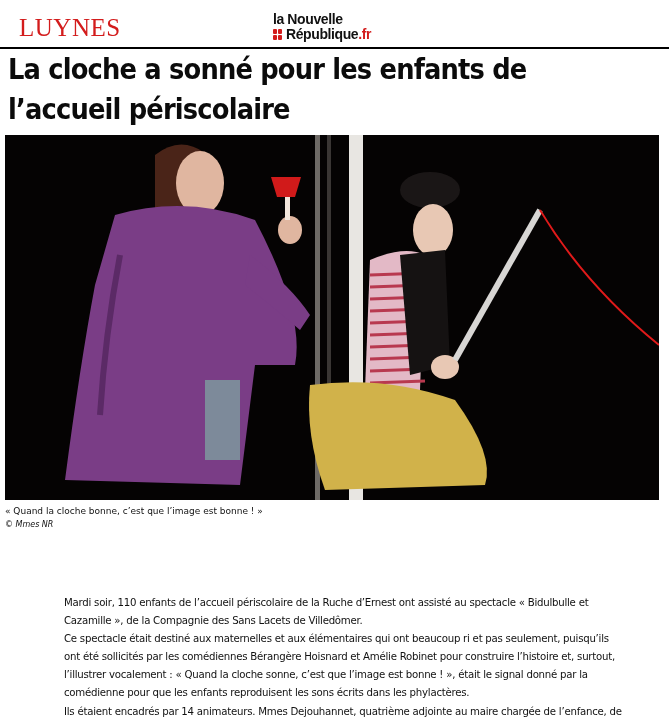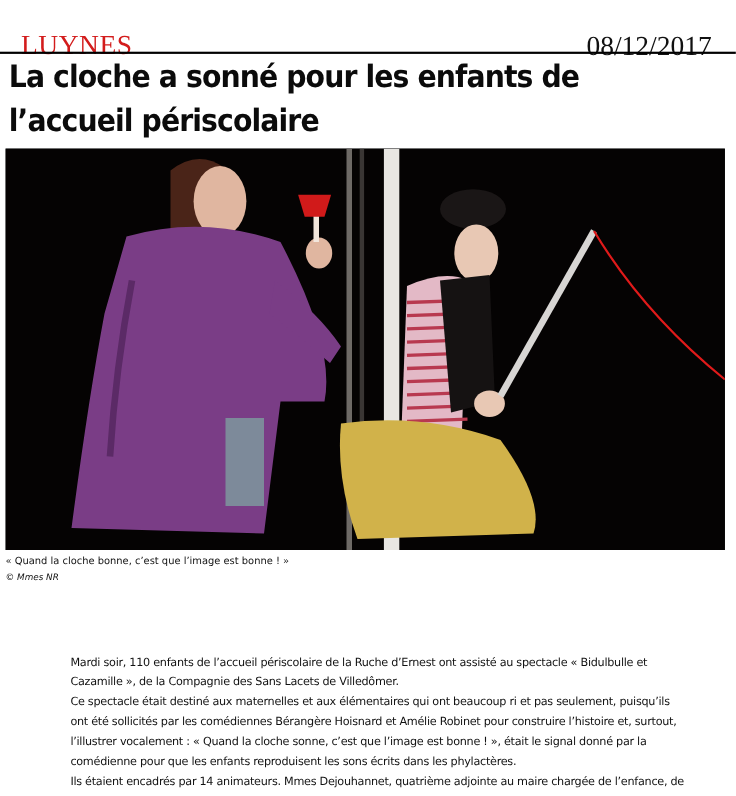--- a/index.html
+++ b/index.html
@@ -1,18 +1,18 @@
 <!DOCTYPE html>
 <html><head>
 <meta charset="utf-8">
 <style>
   html, body { margin: 0; padding: 0; background: #ffffff; }
   body { width: 669px; height: 724px; position: relative; overflow: hidden; font-family: "Liberation Sans", sans-serif; color: #000; }
 
-  .header { position: absolute; left: 0; top: 14px; width: 669px; height: 36px; text-decoration: underline; }
+  .header { position: absolute; left: 0; top: 0; width: 669px; height: 36px; text-decoration: underline; }
   .location { position: absolute; left: 19px; top: 13px; font-family: "Liberation Serif", serif; font-size: 25px; color: #d31c1c; letter-spacing: 0.5px; line-height: 30px; }
   .logo { position: absolute; left: 271px; top: 12px; width: 130px; height: 34px; }
   .logo-line1 { position: absolute; left: 2px; top: 0; font-family: "Liberation Sans", sans-serif; font-size: 14px; font-weight: bold; line-height: 15px; letter-spacing: -0.4px; color: #111; }
   .logo-line2 { position: absolute; left: 2px; top: 14px; font-family: "Liberation Sans", sans-serif; font-size: 14px; font-weight: bold; line-height: 17px; letter-spacing: -0.4px; color: #111; white-space: nowrap; }
   .logo-mark { display: inline-block; width: 10px; height: 11px; position: relative; vertical-align: -1px; margin-right: 3px; }
   .logo-mark i { position: absolute; width: 4px; height: 5px; background: #d31c1c; border-radius: 1px; }
   .logo-fr { color: #d31c1c; }
   .date { position: absolute; right: 22px; top: 14px; font-family: "Liberation Serif", serif; font-size: 25px; line-height: 30px; color: #111; }
   .rule { position: absolute; left: 0; top: 47px; width: 669px; height: 2px; background: #000; }
 
@@ -26,22 +26,29 @@
 
   .body-text { position: absolute; left: 64px; top: 553px; width: 560px; font-family: "DejaVu Sans", sans-serif; font-size: 10.2px; line-height: 18.1px; color: #111; letter-spacing: -0.25px; margin-top: 41px; }
   .body-text p { margin: 0; }
 </style>
 </head>
 <body>
 
 <div class="header">
   <div class="location">LUYNES</div>
 
+  <div class="logo">
+    <div class="logo-line1">la Nouvelle</div>
+    <div class="logo-line2">
+      <span class="logo-mark">
+        <i style="left:0;top:0"></i><i style="left:5px;top:0"></i><i style="left:0;top:6px"></i><i style="left:5px;top:6px"></i>
+      </span><span>République</span><span class="logo-fr">.fr</span>
+    </div>
+  </div>
 
-  <div class="date">08/12/2017</div>
 </div>
 <div class="rule"></div>
 
 <h1 class="title" style="margin:0">La cloche a sonné pour les enfants de l’accueil périscolaire</h1>
 
 <div class="photo" title="Deux comédiennes sur scène : l'une en robe violette tenant une clochette rouge, l'autre en marinière rayée et pantalon jaune tenant un bâton">
   <svg width="654" height="365" viewBox="0 0 654 365" xmlns="http://www.w3.org/2000/svg">
     <rect width="654" height="365" fill="#050303"></rect>
 
     <rect x="310" y="0" width="5" height="365" fill="#6e6a66"></rect>

